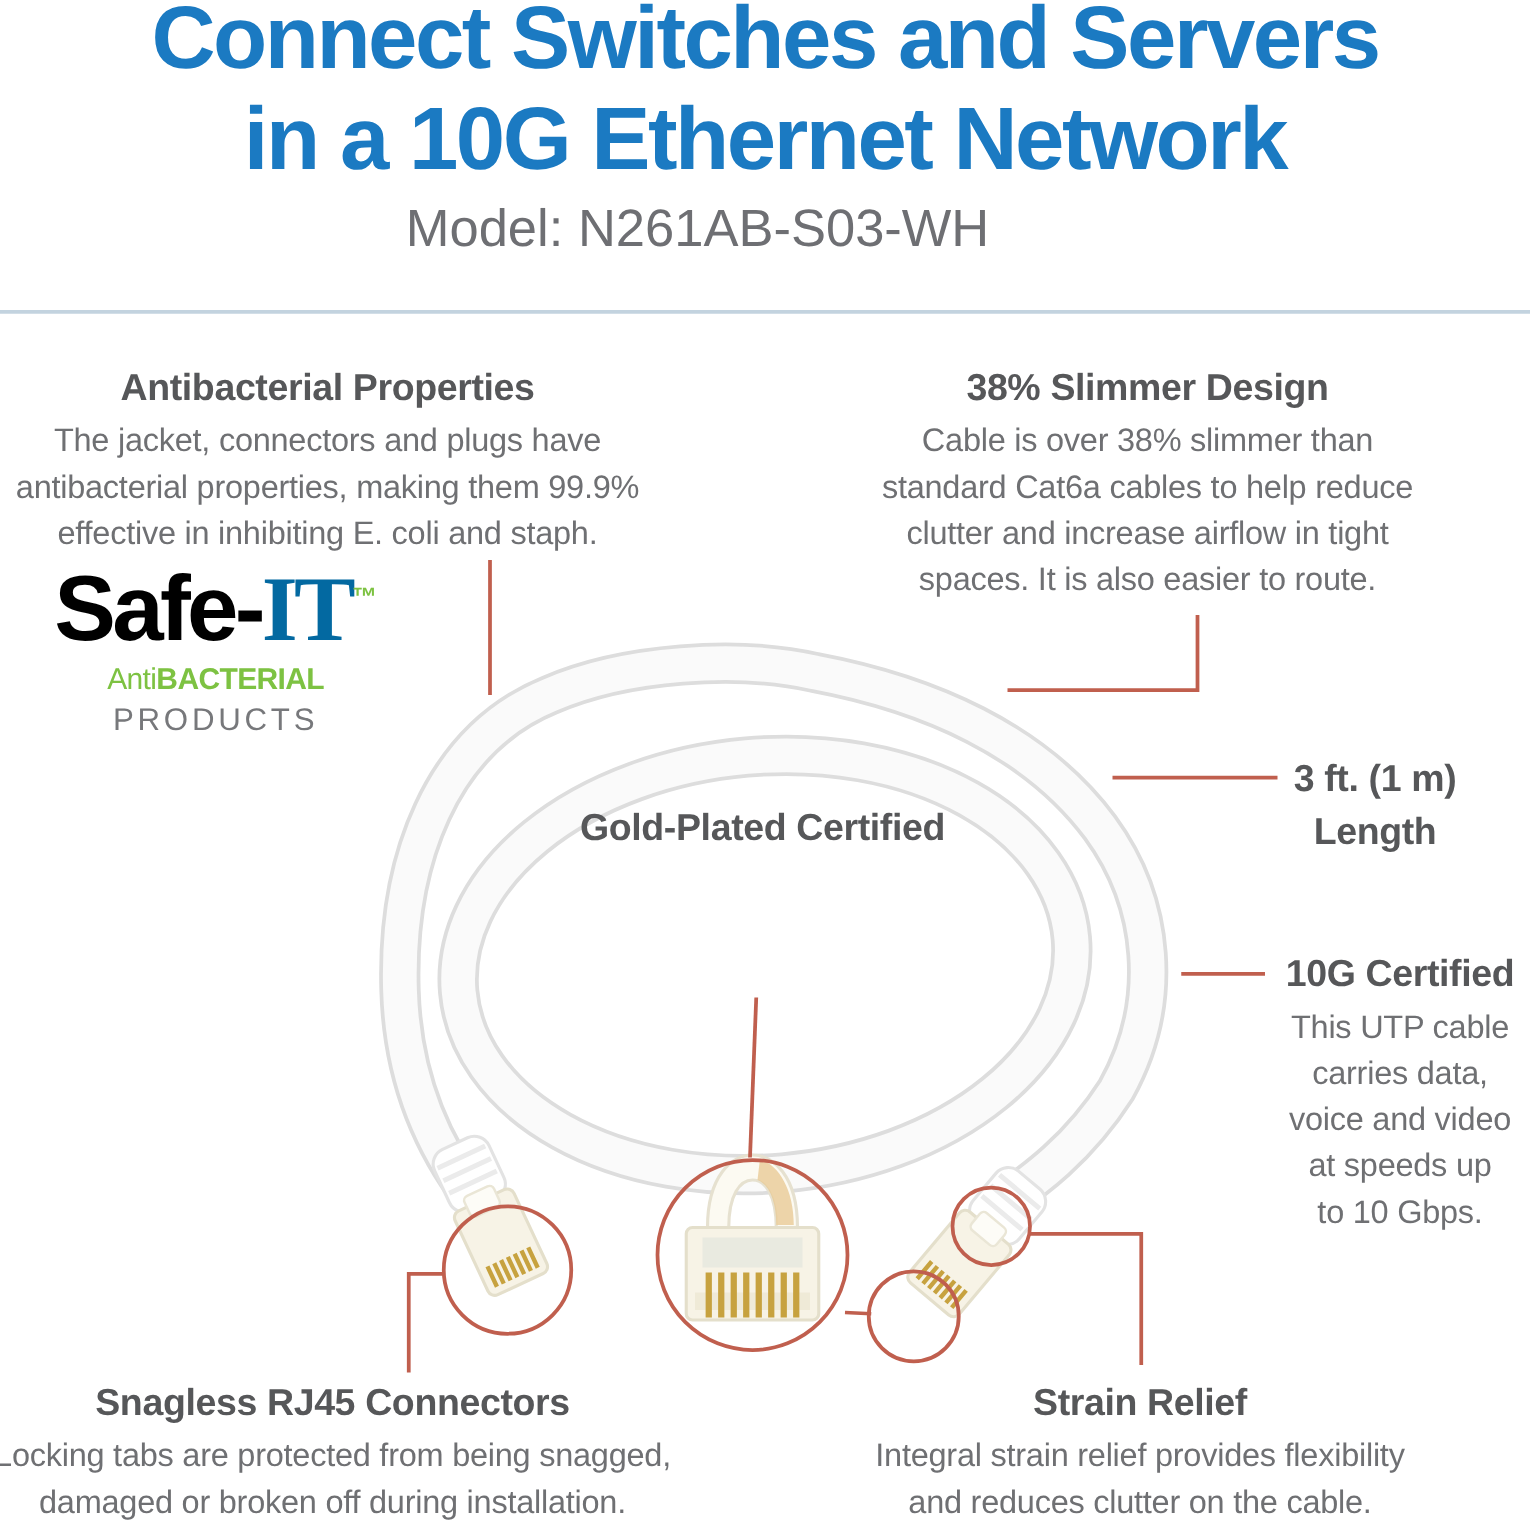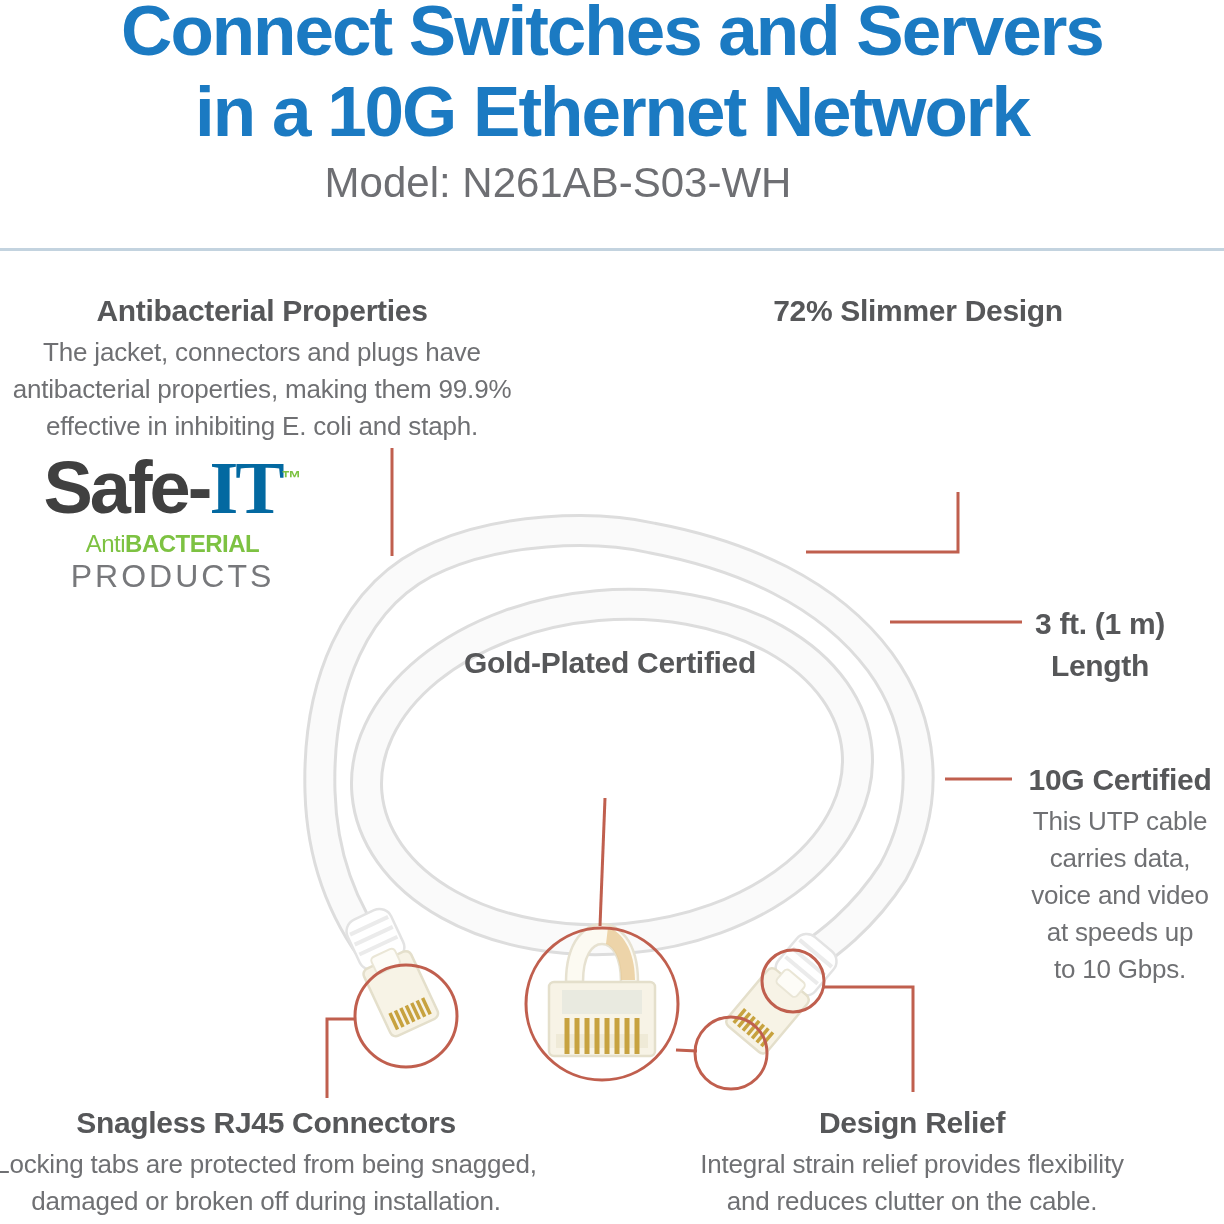--- a/index.html
+++ b/index.html
@@ -34,28 +34,28 @@
   .co-slimmer       { left:638px;  top:292px;  width:560px; }
   .co-gold          { left:400px;  top:644px;  width:420px; }
   .co-length        { left:950px;  top:603px;  width:300px; }
   .co-length .co-h  { line-height:42px; }
   .co-certified     { left:1000px; top:761px;  width:240px; }
   .co-snagless      { left:-64px;  top:1104px; width:660px; }
   .co-strain        { left:602px;  top:1104px; width:620px; }
 
   .logo { left:40px; top:440px; width:265px; text-align:center; }
   .logo-line1 { font-size:74px; line-height:76px; font-weight:700; letter-spacing:-3px; }
-  .logo-safe { color:#404040; }
+  .logo-safe { color:#000000; }
   .logo-it   { color:#0369a1;font-family:Liberation Serif, serif; }
   .logo-tm   { color:#7DC242; font-size:20px; font-weight:700; letter-spacing:0;
                vertical-align:28px; }
   .logo-line2 { font-size:24px; line-height:36px; letter-spacing:-0.5px; margin-top:0px; }
   .logo-anti { color:#7DC242; font-weight:400; }
   .logo-bact { color:#7DC242; font-weight:700; }
-  .logo-line3 { font-size:32px; line-height:28px; letter-spacing:3px; color:#77787B; }
+  .logo-line3 { font-size:25px; line-height:28px; letter-spacing:3px; color:#77787B; }
 
   svg.scene { position:absolute; left:0; top:0; }
   .cedge { fill:none; stroke:#DDDDDD; stroke-width:33; stroke-linecap:round; }
   .ccore { fill:none; stroke:#FAFAFA; stroke-width:27; stroke-linecap:round; }
   .boot  { fill:#FFFFFF; stroke:#E3E3E3; stroke-width:2.5; }
   .ribs  { fill:none; stroke:#EBEBEB; stroke-width:4; }
   .pbody { fill:#F7F3E6; stroke:#E4DFCB; stroke-width:2.5; }
   .latch { fill:#FDFCF7; stroke:#EAE6D6; stroke-width:2; }
   .pins  { fill:none; stroke:#C7A23F; stroke-width:3.5; }
   .pins-big { fill:none; stroke:#C7A23F; stroke-width:5; }
@@ -137,21 +137,25 @@
   </div>
 
   <div class="abs callout co-antibacterial">
     <div class="co-h">Antibacterial Properties</div>
     <div class="co-b">The jacket, connectors and plugs have
 antibacterial properties, making them 99.9%
 effective in inhibiting E. coli and staph.</div>
   </div>
 
   <div class="abs callout co-slimmer">
-    <div class="co-h">72% Slimmer Design</div>
+    <div class="co-h">38% Slimmer Design</div>
+    <div class="co-b">Cable is over 38% slimmer than
+standard Cat6a cables to help reduce
+clutter and increase airflow in tight
+spaces. It is also easier to route.</div>
   </div>
 
   <div class="abs callout co-gold">
     <div class="co-h">Gold-Plated Certified</div>
   </div>
 
   <div class="abs callout co-length">
     <div class="co-h">3 ft. (1 m)
 Length</div>
   </div>
@@ -165,18 +169,18 @@
 to 10 Gbps.</div>
   </div>
 
   <div class="abs callout co-snagless">
     <div class="co-h">Snagless RJ45 Connectors</div>
     <div class="co-b">Locking tabs are protected from being snagged,
 damaged or broken off during installation.</div>
   </div>
 
   <div class="abs callout co-strain">
-    <div class="co-h">Design Relief</div>
+    <div class="co-h">Strain Relief</div>
     <div class="co-b">Integral strain relief provides flexibility
 and reduces clutter on the cable.</div>
   </div>
 
 </div>
 
 </body></html>

